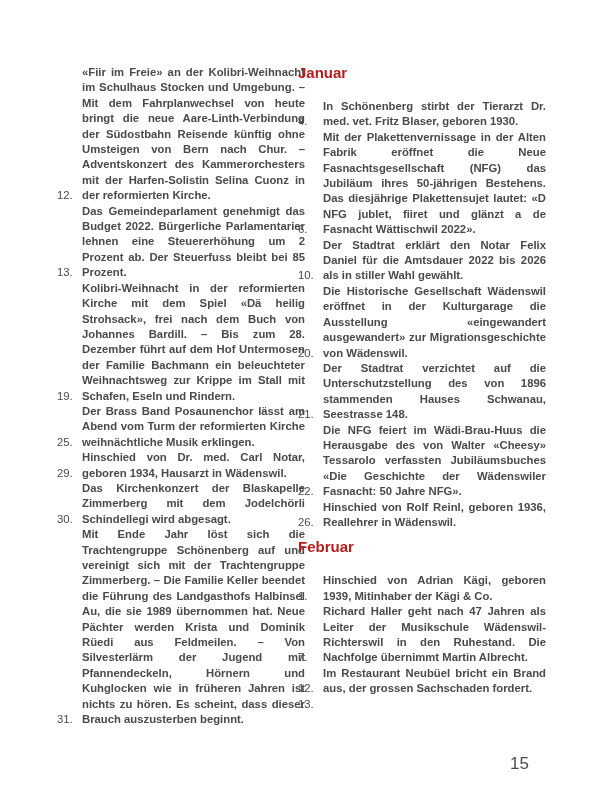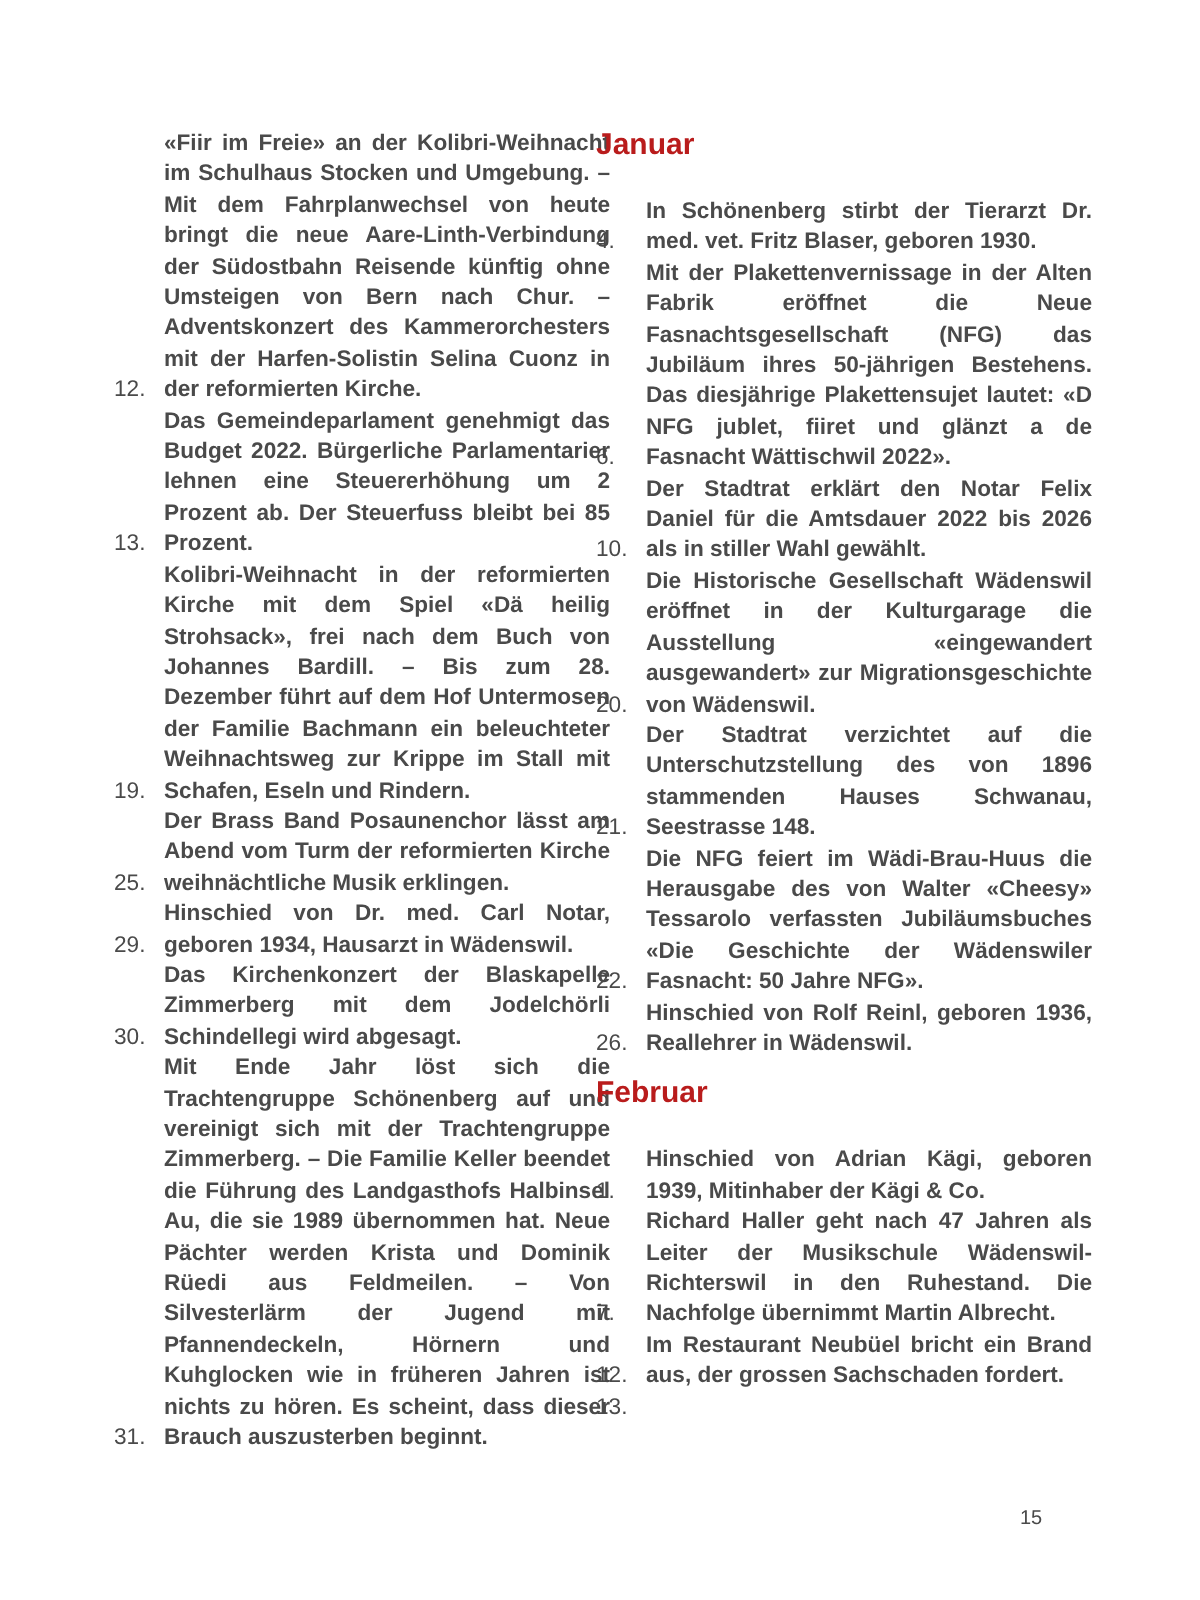--- a/index.html
+++ b/index.html
@@ -17,21 +17,21 @@
   .entry { display: flex; margin: 0; align-items: flex-end; }
   .entry .day { flex: 0 0 25px; }
   .entry .text { flex: 1; text-align: justify; hyphens: manual; font-weight: bold; }
   .month {
     color: #b91c1c; font-weight: bold; font-size: 15px;
     line-height: 16px; margin: 0 0 18px 0;
   }
   .month.second { margin-top: 9px; }
   .page-number {
     position: absolute; left: 510px; top: 754px;
-    font-size: 10px; color: #4a4a4a;
+    font-size: 17px; color: #4a4a4a;
   }
 </style>
 </head>
 <body>
 
 <div class="col col-left" id="left-col">
     <div class="entry">
       <span class="day">12.</span>
       <span class="text">«Fiir im Freie» an der Kolibri-Weihnacht im Schulhaus Stocken und Umgebung. – Mit dem Fahrplanwechsel von heute bringt die neue Aare-Linth-Verbindung der Südostbahn Reisende künftig ohne Umsteigen von Bern nach Chur. – Adventskonzert des Kammerorchesters mit der Harfen-Solistin Selina Cuonz in der reformierten Kirche.</span>
     </div>

